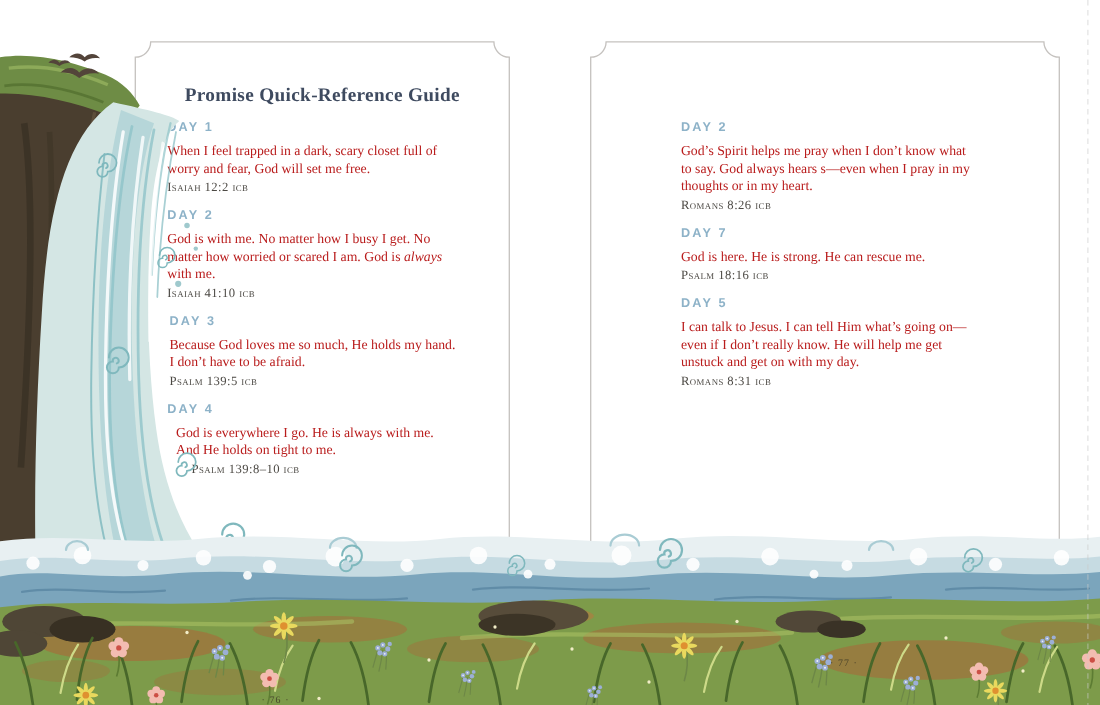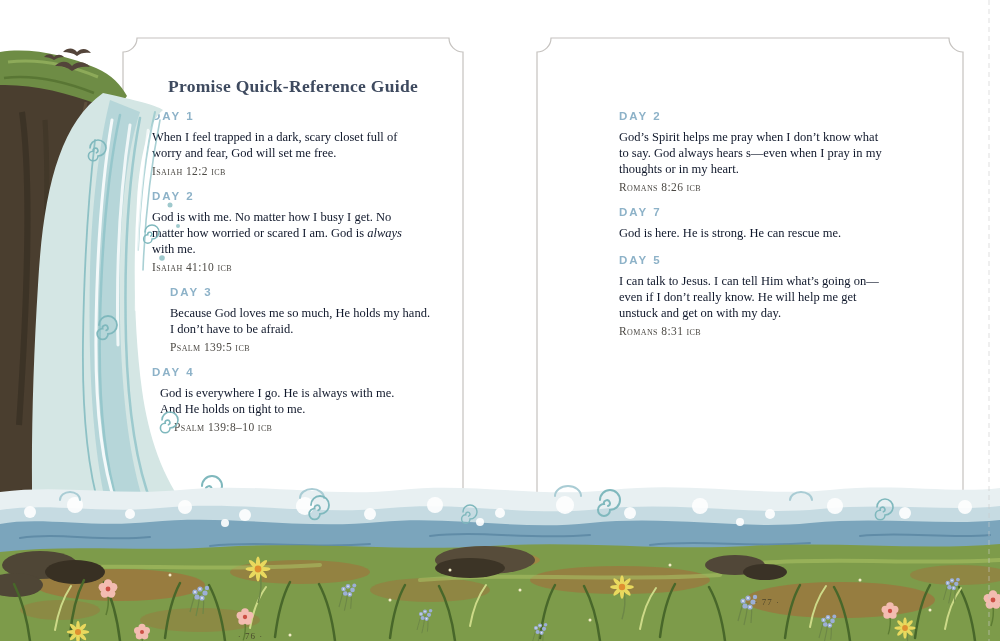--- a/index.html
+++ b/index.html
@@ -20,29 +20,29 @@
   }
   .content{position:absolute;}
   .content-left{left:152px;top:110px;width:312px;}
   .content-right{left:619px;top:110px;width:322px;}
   .entry{margin-bottom:13px;}
   .day-label{
     font-family:"Liberation Sans", sans-serif;font-size:11.5px;font-weight:bold;
     letter-spacing:2px;color:#8db2c8;margin-bottom:7px;
   }
   .day-text{
-    font-size:12.5px;line-height:16px;color:#0f172a;white-space:pre-line;
+    font-size:12.5px;line-height:16px;color:#b91c1c;white-space:pre-line;
     margin-bottom:4px;
   }
   .day-text em{font-style:italic;}
   .ref{
     font-size:11.5px;color:#4c4944;font-variant:small-caps;letter-spacing:.4px;
   }
   
-  .e3{margin-left:18px;}
+  .e3{margin-left:2px;}
   .e4{}
   .e4 .day-text{margin-left:8px;}
   .e4 .ref{margin-left:22px;}
 </style>
 </head>
 <body>
 
 <div class="canvas">
 
   <svg class="layer frame-svg" width="1000" height="641" viewBox="0 0 1000 641">
@@ -86,20 +86,21 @@
       <div class="entry">
         <div class="day-label">DAY 2</div>
         <div class="day-text">God’s Spirit helps me pray when I don’t know what
 to say. God always hears s—even when I pray in my
 thoughts or in my heart.</div>
         <div class="ref">Romans 8:26 icb</div>
       </div>
       <div class="entry">
         <div class="day-label">DAY 7</div>
         <div class="day-text">God is here. He is strong. He can rescue me.</div>
+        <div class="ref">Psalm 18:16 icb</div>
       </div>
       <div class="entry">
         <div class="day-label">DAY 5</div>
         <div class="day-text">I can talk to Jesus. I can tell Him what’s going on—
 even if I don’t really know. He will help me get
 unstuck and get on with my day.</div>
         <div class="ref">Romans 8:31 icb</div>
       </div>
     </div>
   </div>

